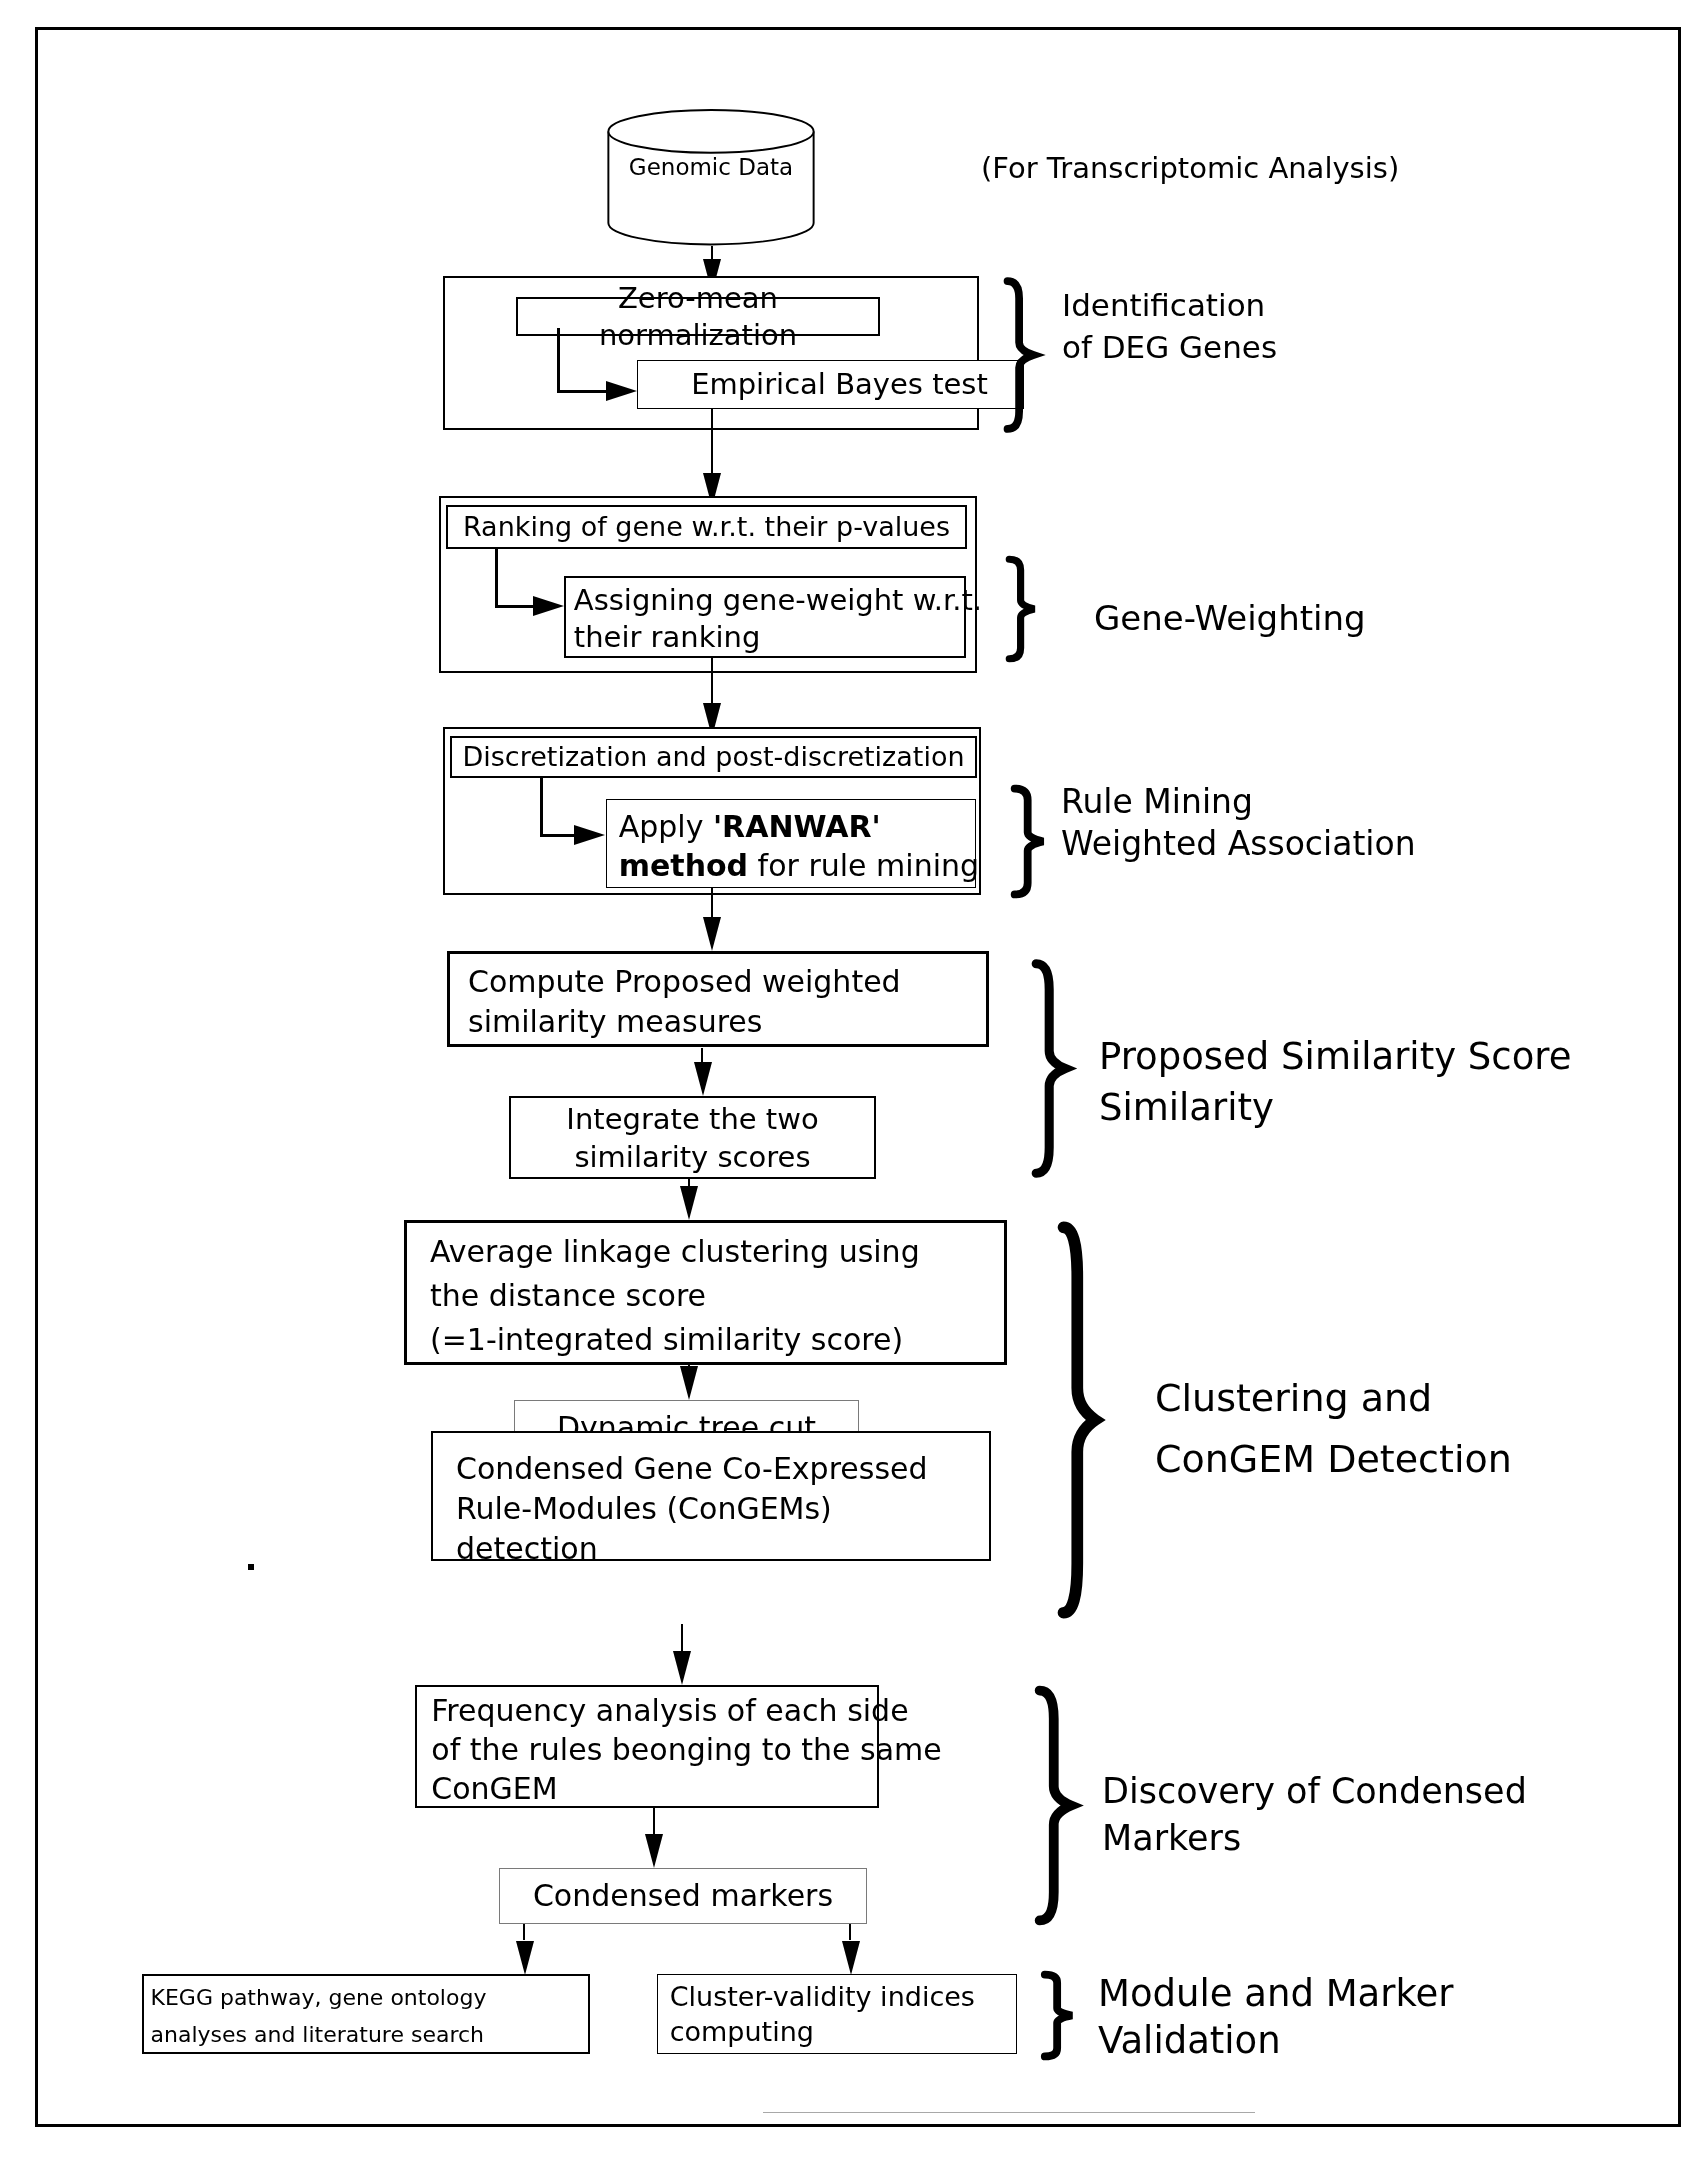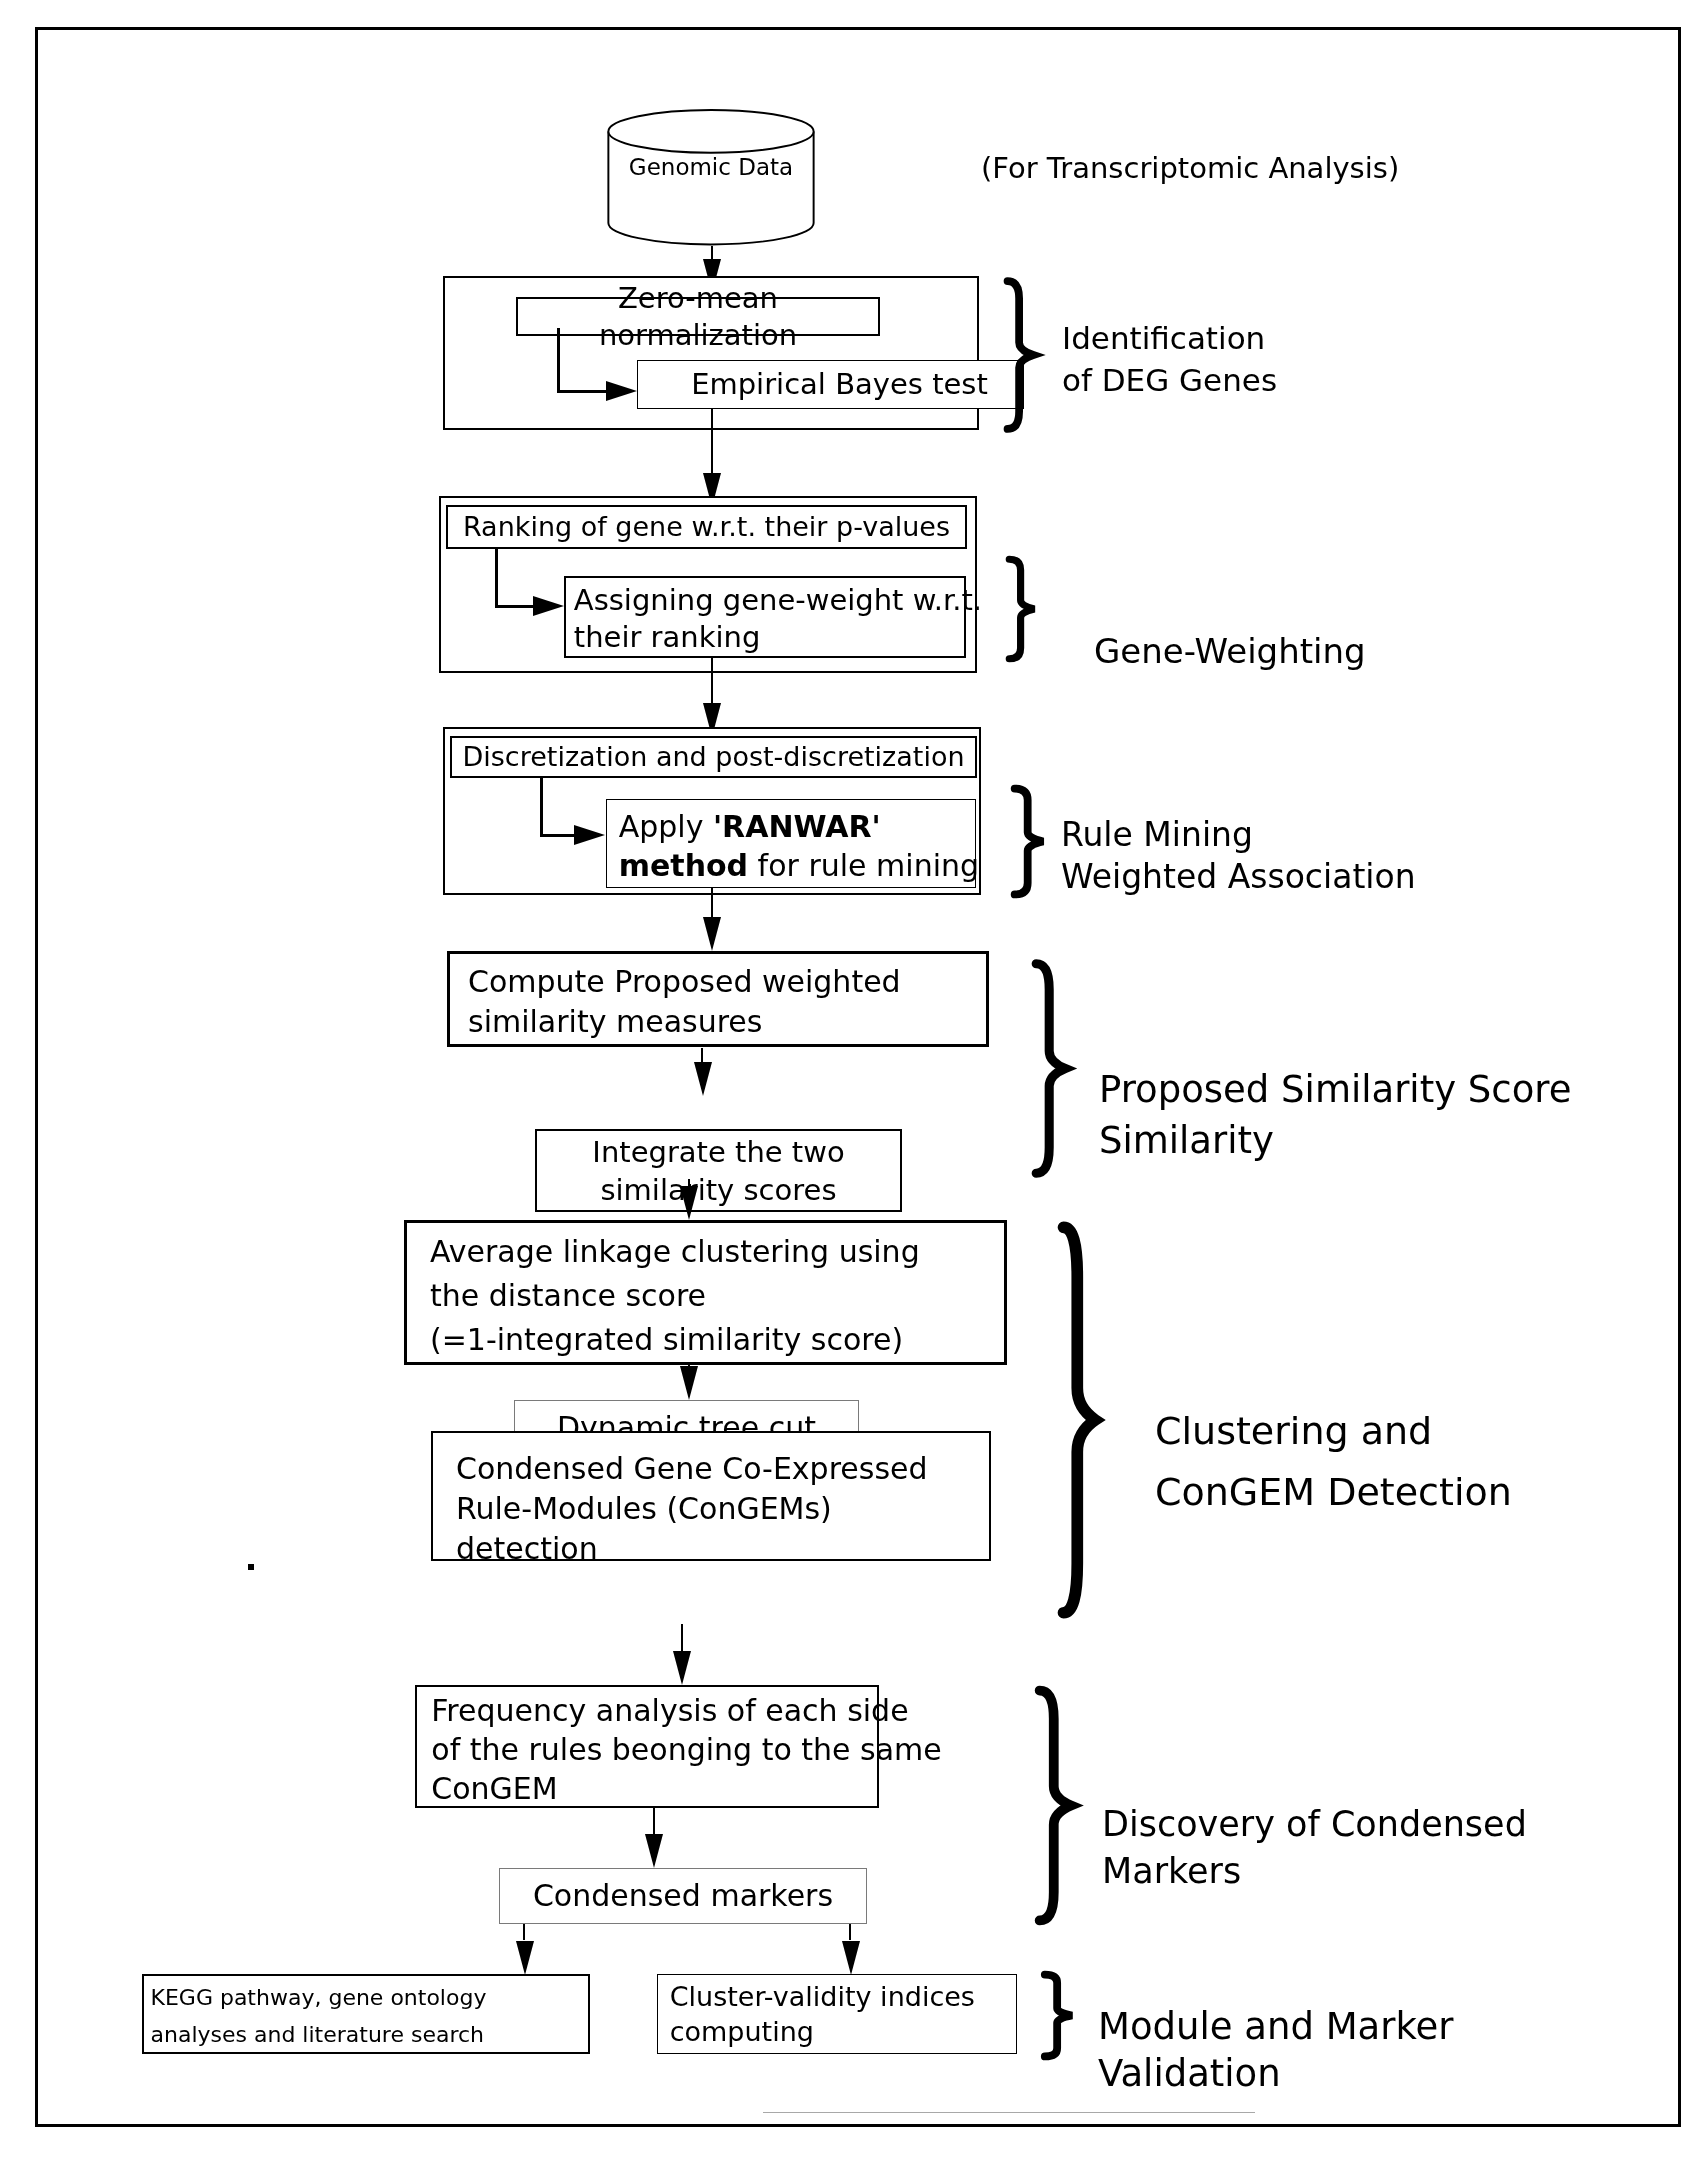--- a/index.html
+++ b/index.html
@@ -7,21 +7,21 @@
   .canvas{position:absolute;left:0;top:0;width:1707px;height:2161px;}
   .frame{position:absolute;left:35px;top:27px;width:1646px;height:2100px;border:3.3px solid #000;box-sizing:border-box;}
   .box{position:absolute;background:#fff;border:1.3px solid #000;box-sizing:border-box;font-size:29px;line-height:1.25;}
   .center{display:flex;align-items:center;justify-content:center;text-align:center;}
   .vline{position:absolute;width:2px;background:#000;}
   .vline4{position:absolute;width:2.6px;background:#000;}
   .hline4{position:absolute;height:2.6px;background:#000;}
   .head-down{position:absolute;width:0;height:0;border-left:9px solid transparent;border-right:9px solid transparent;border-top:34px solid #000;}
   .head-right{position:absolute;width:0;height:0;border-top:10.4px solid transparent;border-bottom:10.4px solid transparent;border-left:31px solid #000;}
   .brace{position:absolute;overflow:visible;}
-  .stage-label{position:absolute;font-size:33px;line-height:1.3;white-space:nowrap;margin-top:33px;}
+  .stage-label{position:absolute;font-size:33px;line-height:1.3;white-space:nowrap;}
   .lines div{white-space:nowrap;}
   .b-bold{font-weight:bold;}
   .dot{position:absolute;width:5.9px;height:5.9px;background:#000;}
   .divider{position:absolute;height:1.3px;background:#a8a8a8;}
   .cyl-label{position:absolute;text-align:center;font-size:23px;}
   .annot{position:absolute;font-size:29px;white-space:nowrap;}
 </style>
 </head>
 <body>
 
@@ -108,21 +108,21 @@
   <div class="head-down" style="left:703px;top:917px;"></div>
 
   <div class="box lines" style="left:447px;top:951px;width:542px;height:96px;border-width:3.3px;padding:7.8px 0 0 18px;line-height:40px;font-size:30px;">
     <div>Compute Proposed weighted</div>
     <div>similarity measures</div>
   </div>
 
   <div class="vline" style="left:701px;top:1048px;height:14.3px;"></div>
   <div class="head-down" style="left:694px;top:1062px;"></div>
 
-  <div class="box lines center" style="left:535px;top:1096px;width:367px;height:83px;border-width:2.6px;line-height:38px;font-size:29px;flex-direction:column;margin-top:33px;">
+  <div class="box lines center" style="left:509px;top:1096px;width:367px;height:83px;border-width:2.6px;line-height:38px;font-size:29px;flex-direction:column;">
     <div>Integrate the two</div>
     <div>similarity scores</div>
   </div>
 
   <svg class="brace" style="left:1031px;top:958px;" width="35" height="221" viewBox="0 0 54 339">
       <path d="M8,8 Q28.080000000000002,8 28.080000000000002,47.46000000000001 L28.080000000000002,142.38 Q28.080000000000002,159.32999999999998 52.92,169.5 Q28.080000000000002,179.67000000000002 28.080000000000002,196.61999999999998 L28.080000000000002,291.54 Q28.080000000000002,331 8,331" fill="none" stroke="#000000" stroke-width="14" stroke-linecap="round"></path>
     </svg>
   <div class="stage-label lines" style="left:1099px;top:1031px;font-size:37px;line-height:51px;">
     <div>Proposed Similarity Score</div>
     <div>Similarity</div>

